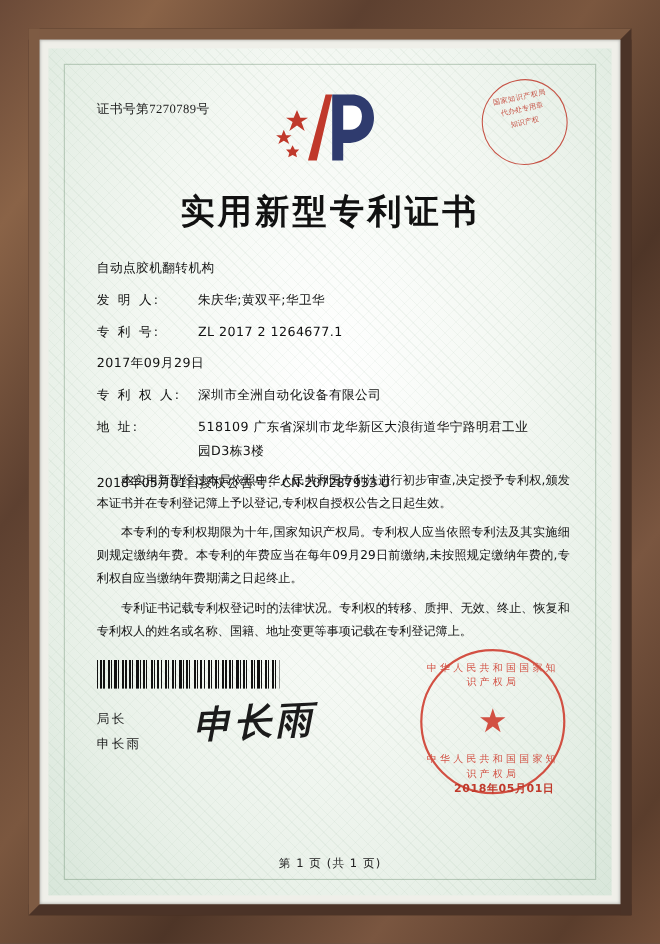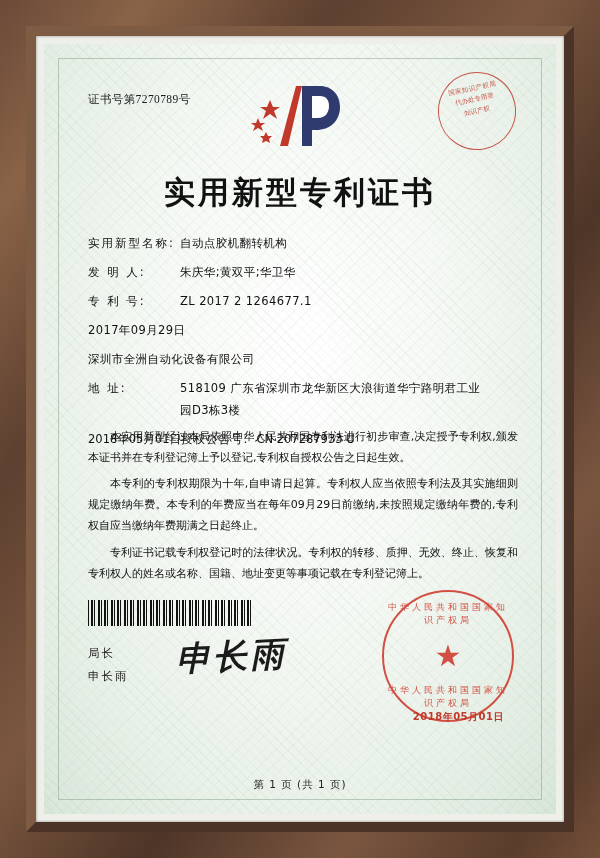--- a/index.html
+++ b/index.html
@@ -269,54 +269,54 @@
     <div class="top-seal">
       <div class="ts-l1">国家知识产权局</div>
       <div class="ts-l2">代办处专用章</div>
       <div class="ts-l3">知识产权</div>
     </div>
 
     <div class="title">实用新型专利证书</div>
 
     <div class="fields">
       <div class="row">
-        <div class="lbl">实用新型名称:</div>
         <div class="val">自动点胶机翻转机构</div>
       </div>
       <div class="row">
         <div class="lbl">发 明 人:</div>
         <div class="val">朱庆华;黄双平;华卫华</div>
       </div>
       <div class="row">
         <div class="lbl">专 利 号:</div>
         <div class="val">ZL 2017 2 1264677.1</div>
       </div>
       <div class="row">
         <div class="val">2017年09月29日</div>
       </div>
       <div class="row">
+        <div class="lbl">专 利 权 人:</div>
         <div class="val">深圳市全洲自动化设备有限公司</div>
       </div>
       <div class="row">
         <div class="lbl">地 址:</div>
         <div class="val">
           <span>518109 广东省深圳市龙华新区大浪街道华宁路明君工业</span>
           <span class="l2">园D3栋3楼</span>
         </div>
       </div>
       <div class="row two-col">
         <div>2018年05月01日</div>
         <div class="val2 lbl2">授权公告号:</div>
         <div style="margin-left:8px">CN 207287933 U</div>
       </div>
     </div>
 
     <div class="paras">
       <p class="ind">本实用新型经过本局依照中华人民共和国专利法进行初步审查,决定授予专利权,颁发本证书并在专利登记簿上予以登记,专利权自授权公告之日起生效。</p>
-      <p class="ind">本专利的专利权期限为十年,自申请日起算。专利权人应当依照专利法及其实施细则规定缴纳年费。本专利的年费应当在每年09月29日前缴纳,未按照规定缴纳年费的,专利权自应当缴纳年费期满之日起终止。</p>
+      <p class="ind">本专利的专利权期限为十年,国家知识产权局。专利权人应当依照专利法及其实施细则规定缴纳年费。本专利的年费应当在每年09月29日前缴纳,未按照规定缴纳年费的,专利权自应当缴纳年费期满之日起终止。</p>
       <p class="ind">专利证书记载专利权登记时的法律状况。专利权的转移、质押、无效、终止、恢复和专利权人的姓名或名称、国籍、地址变更等事项记载在专利登记簿上。</p>
     </div>
 
     <div class="barcode"></div>
 
     <div class="sig-label">
       <div>局长</div>
       <div>申长雨</div>
     </div>
     <div class="sig-script">申长雨</div>

